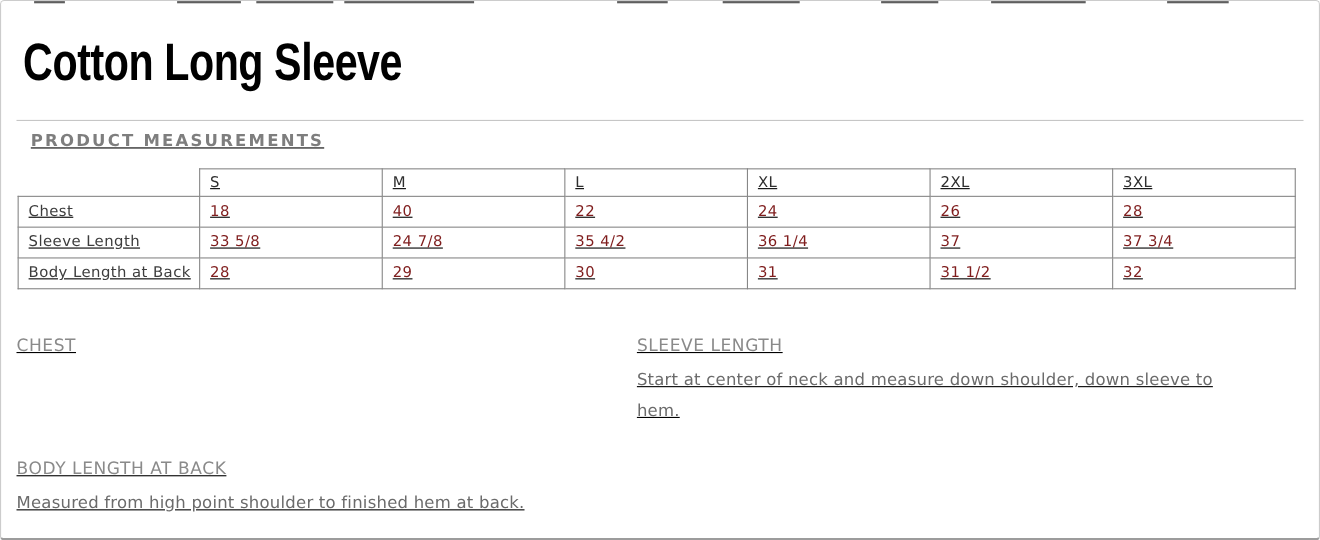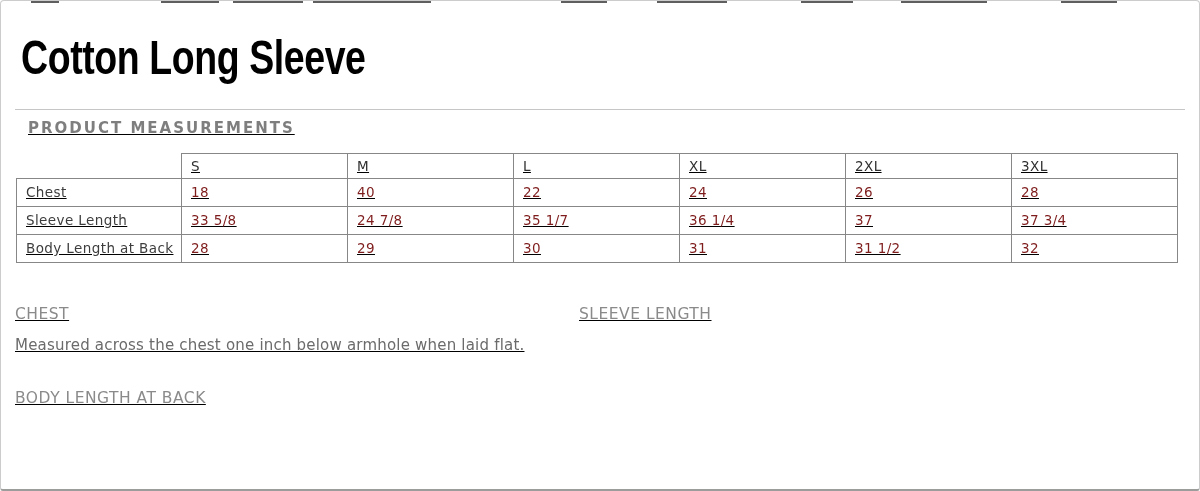--- a/index.html
+++ b/index.html
@@ -108,43 +108,44 @@
         <td>40</td>
         <td>22</td>
         <td>24</td>
         <td>26</td>
         <td>28</td>
       </tr>
       <tr>
         <th>Sleeve Length</th>
         <td>33 5/8</td>
         <td>24 7/8</td>
-        <td>35 1/7</td>
+        <td>35 4/2</td>
         <td>36 1/4</td>
         <td>37</td>
         <td>37 3/4</td>
       </tr>
       <tr>
         <th>Body Length at Back</th>
         <td>28</td>
         <td>29</td>
         <td>30</td>
         <td>31</td>
         <td>31 1/2</td>
         <td>32</td>
       </tr>
     </tbody>
   </table>
 
   <div class="desc-grid">
     <div class="desc">
       <div class="desc-heading">CHEST</div>
-      <div class="desc-text">Measured across the chest one inch below armhole when laid flat.</div>
     </div>
     <div class="desc">
       <div class="desc-heading">SLEEVE LENGTH</div>
+      <div class="desc-text">Start at center of neck and measure down shoulder, down sleeve to hem.</div>
     </div>
     <div class="desc">
       <div class="desc-heading">BODY LENGTH AT BACK</div>
+      <div class="desc-text">Measured from high point shoulder to finished hem at back.</div>
     </div>
   </div>
 
 </div>
 
 </body></html>

